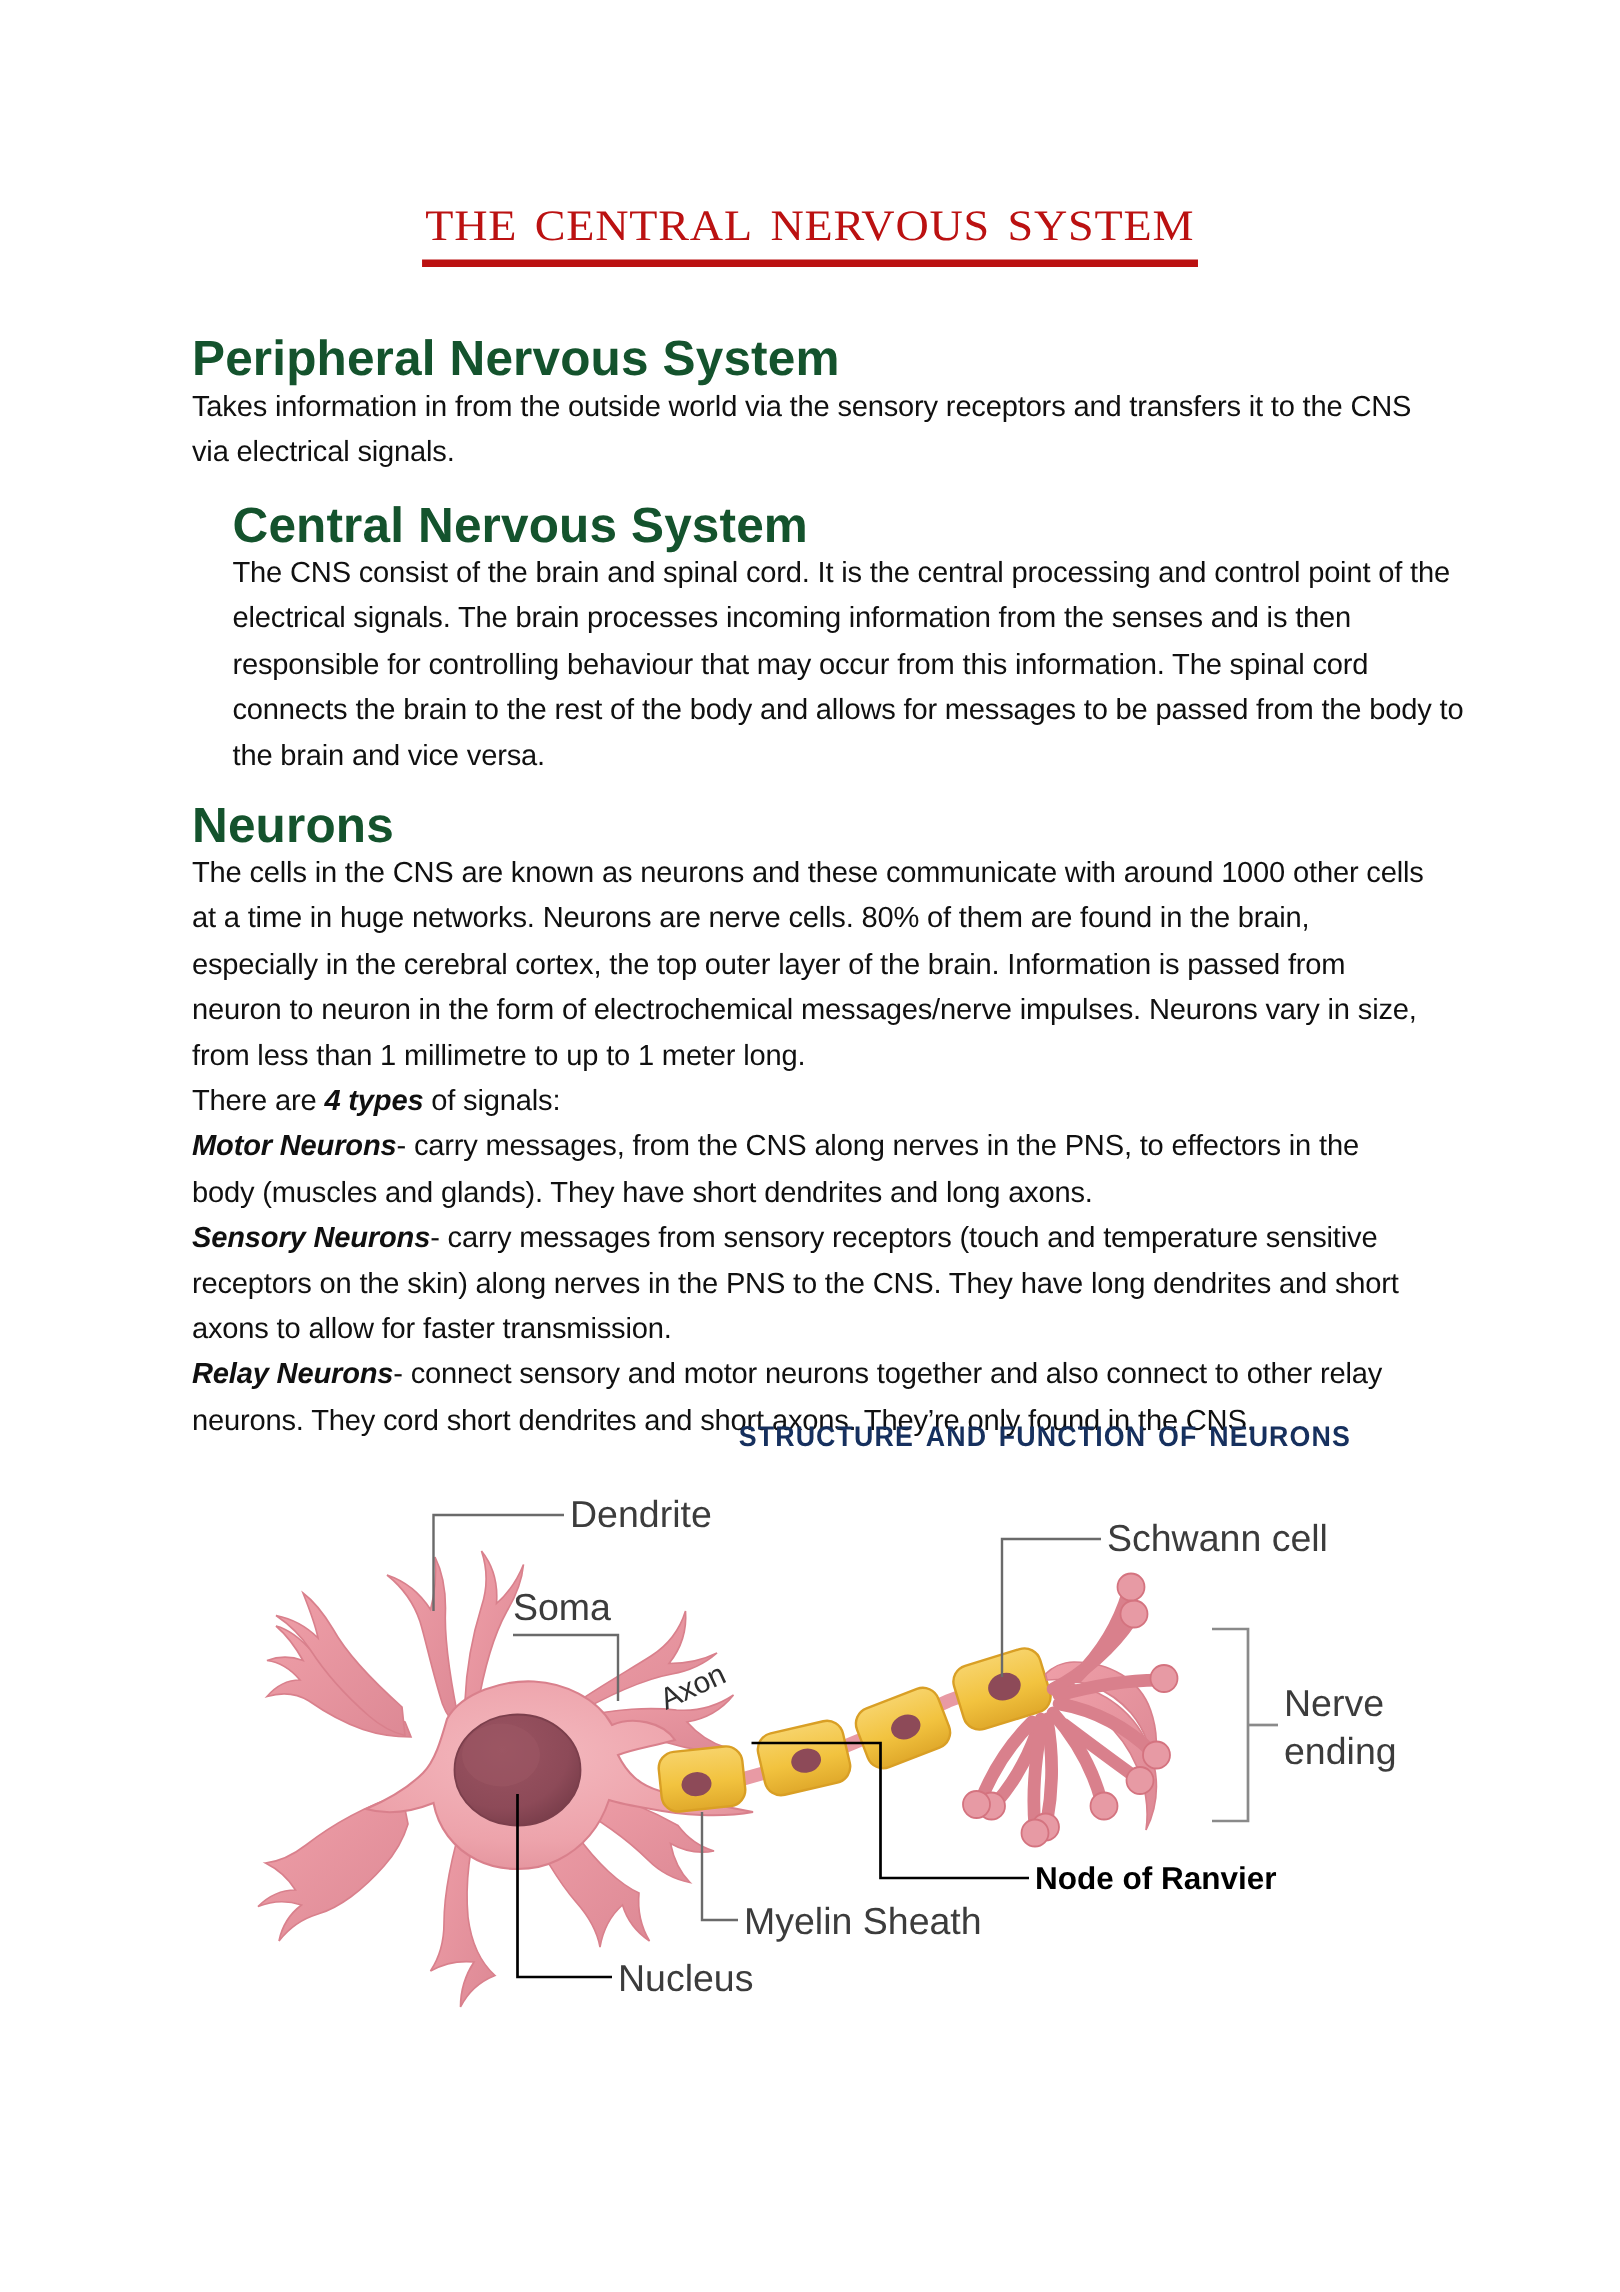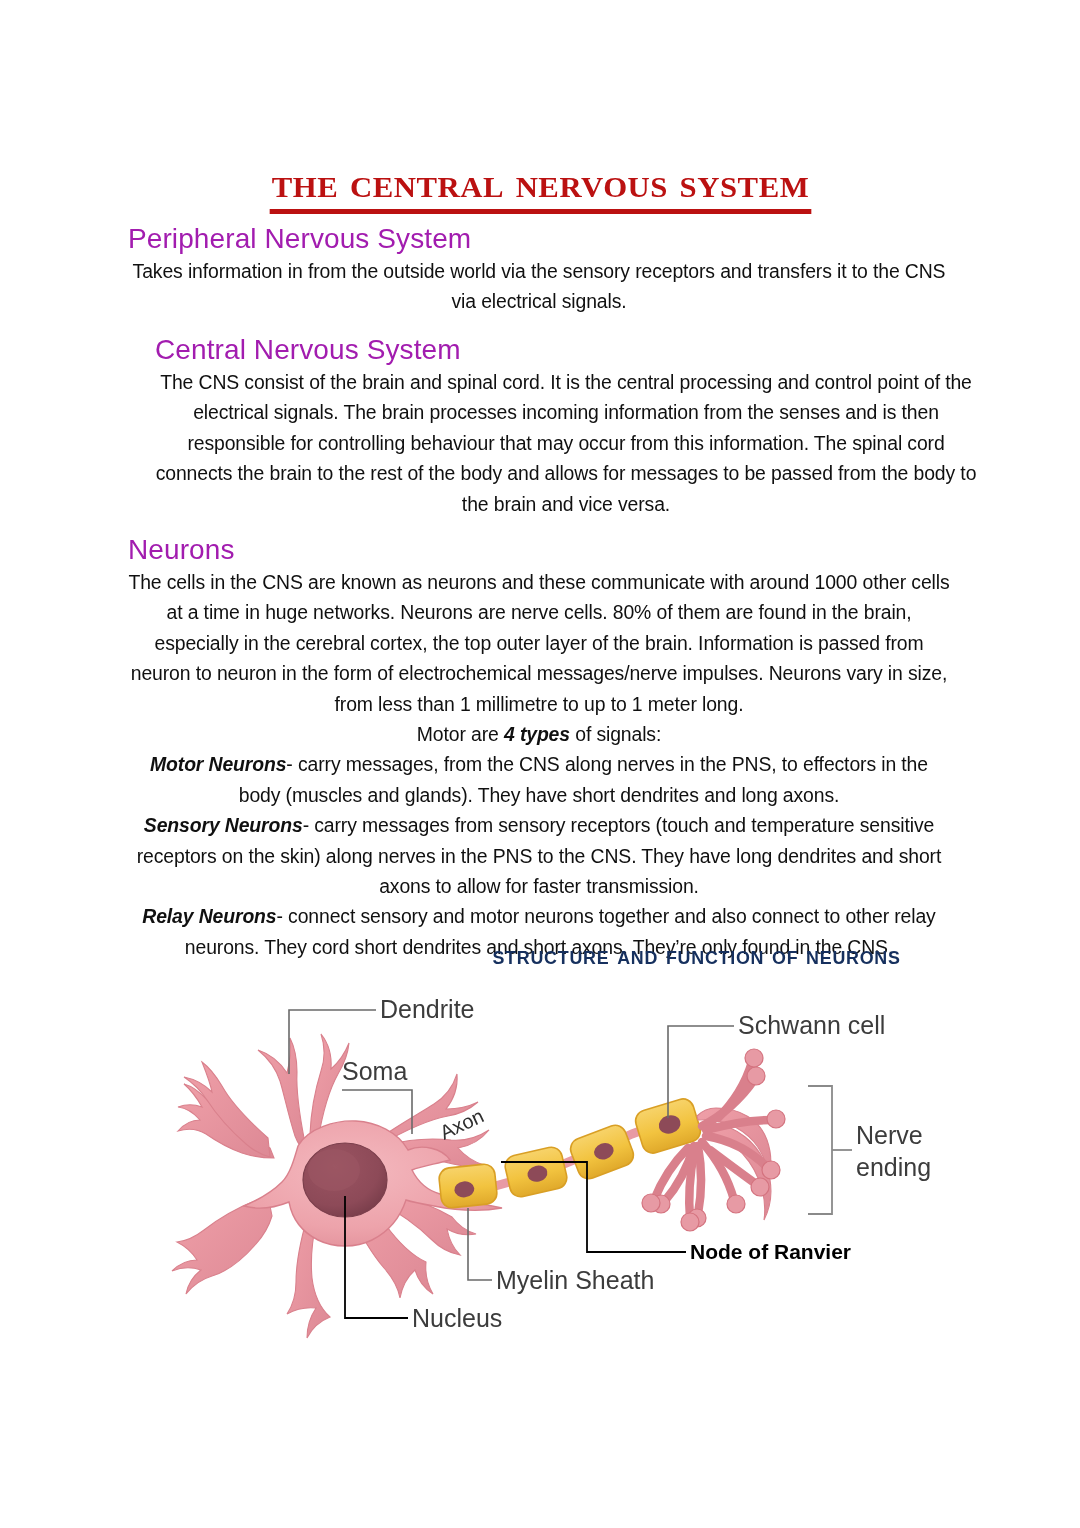--- a/index.html
+++ b/index.html
@@ -21,64 +21,63 @@
   }
 
   
   .doc-title {
     position: absolute;
     left: 0;
     right: 0;
     top: 122px;
     text-align: center;
     font-family: "Liberation Serif", "DejaVu Serif", serif;
-    font-weight: bold;
+    font-weight: normal;
     font-size: 42px;
     line-height: 50px;
     letter-spacing: 0.5px;
     color: #bb1111;
     font-variant: small-caps;
     text-transform: lowercase;
     white-space: nowrap;
-    margin-top: 36px;
   }
   .doc-title .tl-inner {
     display: inline-block;
     border-bottom: 5px solid #bb1111;
     padding: 0 2px 1px 2px;
     transform: scaleX(1.06);
     transform-origin: center;
   }
 
   
   .col {
     position: absolute;
     left: 128px;
     width: 822px;
     top: 0;
   }
 
   h2.sec-head {
     margin: 0;
     font-family: "Liberation Sans", sans-serif;
-    font-weight: normal;
-    font-size: 28px;
+    font-weight: bold;
+    font-size: 33px;
     line-height: 34px;
-    color: #a21caf;
+    color: #14532d;
     letter-spacing: 0.1px;
   }
 
   p.body {
     margin: 0;
     font-family: "Liberation Sans", sans-serif;
     font-size: 19.4px;
     line-height: 30.4px;
     color: #101010;
     letter-spacing: -0.12px;
-    text-align: center;
+    text-align: left;
   }
   .bi { font-weight: bold; font-style: italic; }
 
   
   h2.blue-head {
     margin: 0;
     font-family: "Liberation Sans", sans-serif;
     font-weight: bold;
     font-size: 27px;
     line-height: 34px;
@@ -138,21 +137,21 @@
     <h2 class="sec-head">Central Nervous System</h2>
     <p class="body">The CNS consist of the brain and spinal cord. It is the central processing and control point of the electrical signals. The brain processes incoming information from the senses and is then responsible for controlling behaviour that may occur from this information. The spinal cord connects the brain to the rest of the body and allows for messages to be passed from the body to the brain and vice versa.</p>
   </div>
 
   <div class="col" style="top:533px;">
     <h2 class="sec-head">Neurons</h2>
 
     <p class="body">The cells in the CNS are known as neurons and these communicate with around 1000 other cells at a time in huge networks. Neurons are nerve cells. 80% of them are found in the brain, especially in the cerebral cortex, the top outer layer of the brain. Information is passed from neuron to neuron in the form of electrochemical messages/nerve impulses. Neurons vary in size, from less than 1 millimetre to up to 1 meter long.</p>
 
     <p class="body">
-      <span>Motor are </span><span class="bi">4 types</span><span> of signals:</span>
+      <span>There are </span><span class="bi">4 types</span><span> of signals:</span>
     </p>
 
     <p class="body">
       <span class="bi">Motor Neurons</span><span>- carry messages, from the CNS along nerves in the PNS, to effectors in the body (muscles and glands). They have short dendrites and long axons.</span>
     </p>
 
     <p class="body">
       <span class="bi">Sensory Neurons</span><span>- carry messages from sensory receptors (touch and temperature sensitive receptors on the skin) along nerves in the PNS to the CNS. They have long dendrites and short axons to allow for faster transmission.</span>
     </p>
 

